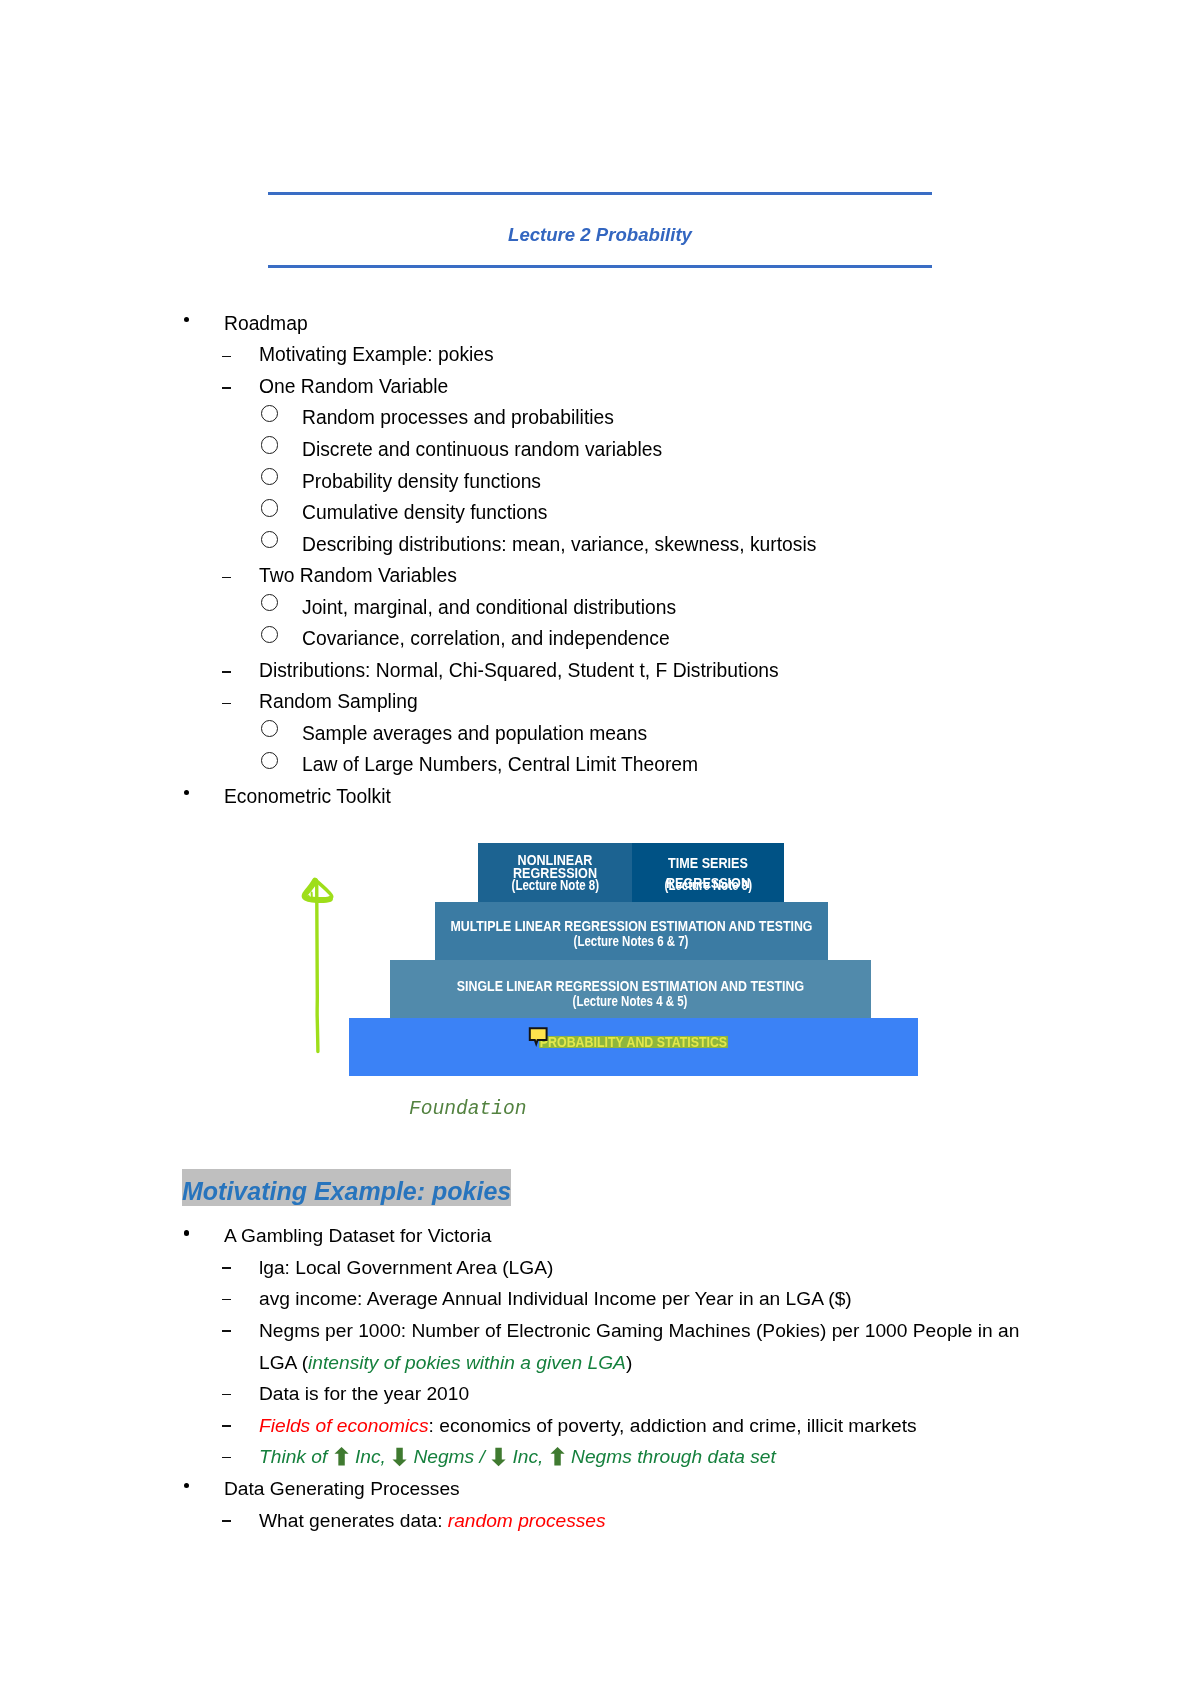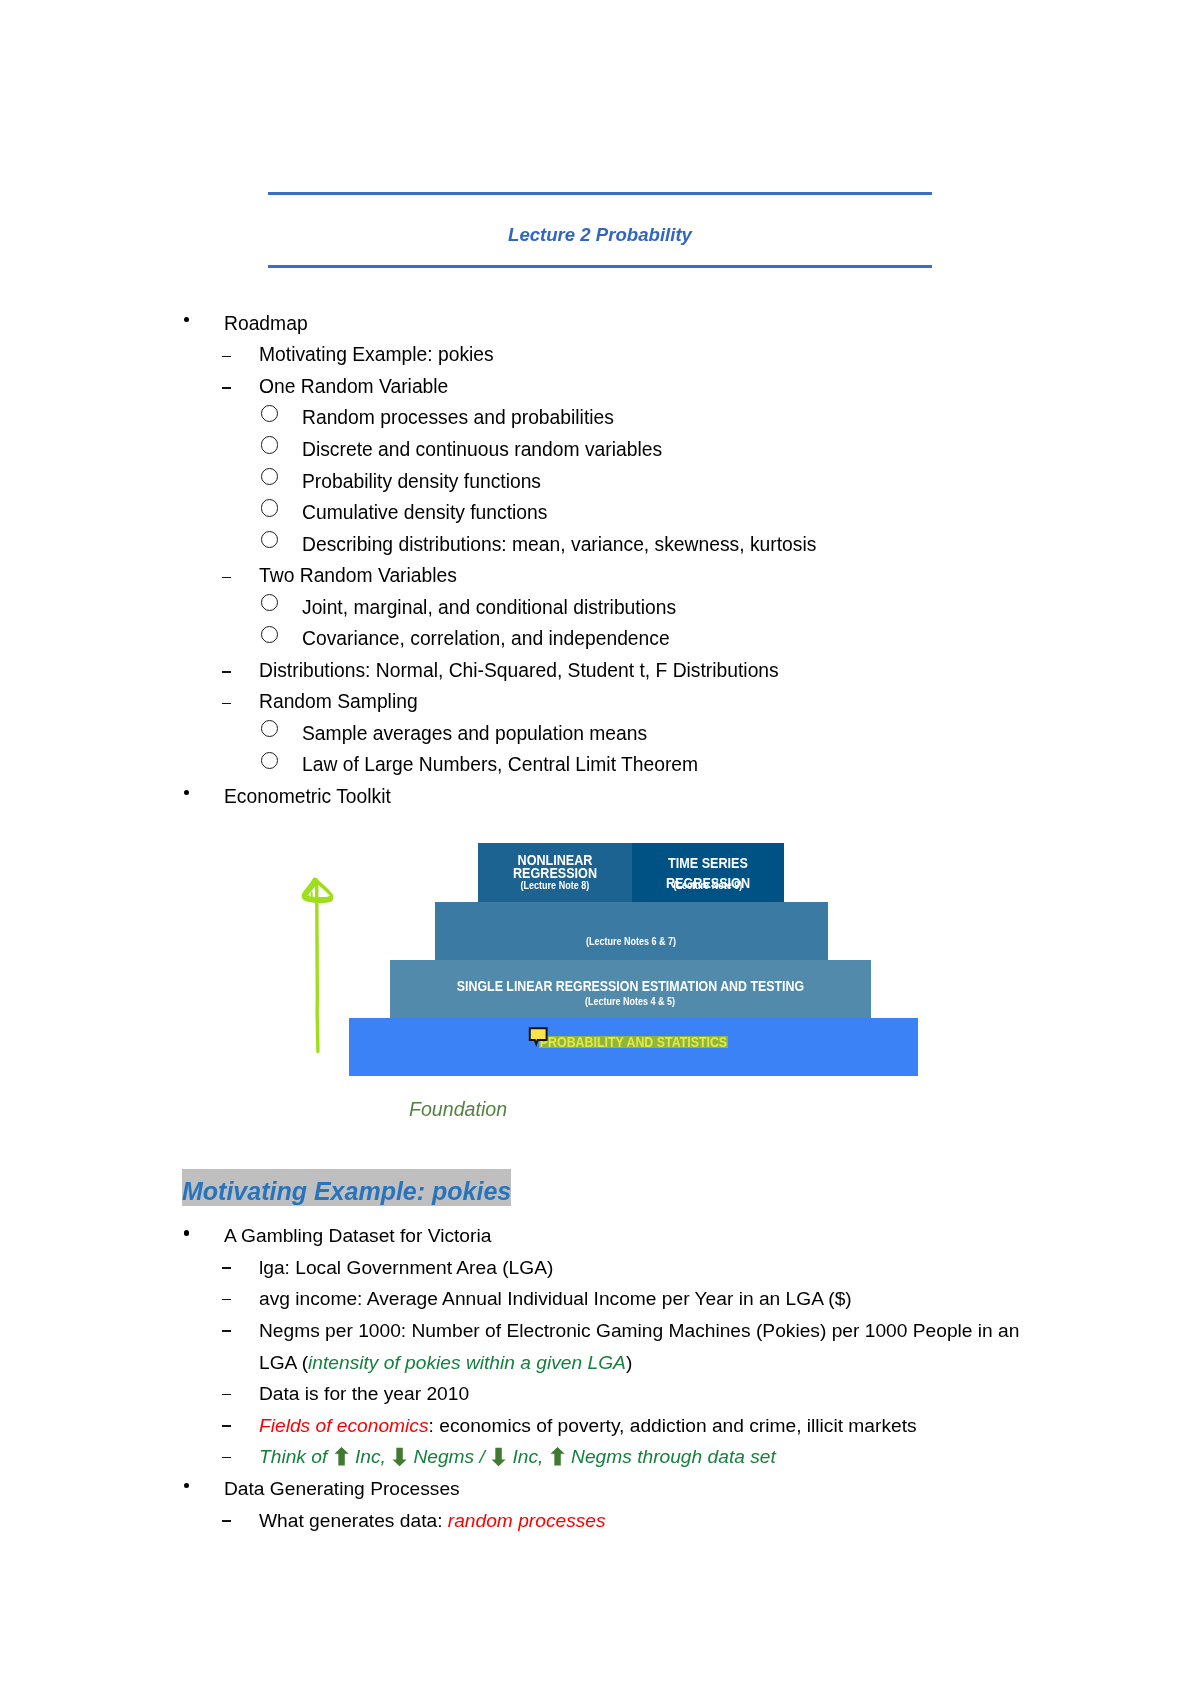--- a/index.html
+++ b/index.html
@@ -41,29 +41,29 @@
   }
 
   
   .pyr { position:absolute; overflow:visible; }
   .pyr-text {
     position:absolute; left:-100px; width:calc(100% + 200px); text-align:center;
     font-family:"Liberation Sans", sans-serif; color:#ffffff;
     font-weight:bold;
   }
   .pyr-title { font-size:15px; line-height:15px; }
-  .pyr-sub { font-size:11px; line-height:11px; }
+  .pyr-sub { font-size:14px; line-height:11px; }
   .pyr-squeeze { display:inline-block; transform-origin:center top; white-space:nowrap; }
   .pyr-text.wrap .pyr-squeeze { white-space:normal; display:block; }
 
   .green-arrow { position:absolute; left:298px; top:874px; }
   .comment-note { position:absolute; left:525px; top:1026px; }
   .caption-foundation {
     position:absolute; left:409px; top:1098px;
-    font-family:Liberation Sans, sans-serif;
+    font-family:Liberation Mono, monospace;
     font-size:19.6px; font-style:italic; color:#538240;
     line-height:23px; white-space:nowrap;
   }
 
   
   .sec-head-bg { position:absolute; left:182px; top:1169px; width:329px; height:37px; background:#bfbfbf; }
   .sec-head {
     position:absolute; left:182px; top:1176px;
     font-family:"Liberation Sans", sans-serif;
     font-size:25px; font-weight:bold; font-style:italic;
@@ -146,20 +146,21 @@
         </div>
         <div class="pyr-text pyr-sub" style="top: 37px;"><span class="pyr-squeeze" style="transform: scaleX(0.82);">(Lecture Note 8)</span></div>
       </div>
       <div class="pyr" style="left: 632px; top: 843.4px; width: 152px; height: 58.4px; background: rgb(0, 82, 133);">
         <div class="pyr-text pyr-title wrap" style="top: 10px; line-height: 20px; left: 0px; width: 152px;">
           <span class="pyr-squeeze" style="transform: scaleX(0.84);">TIME SERIES REGRESSION</span>
         </div>
         <div class="pyr-text pyr-sub" style="top: 37px;"><span class="pyr-squeeze" style="transform: scaleX(0.82);">(Lecture Note 9)</span></div>
       </div>
       <div class="pyr" style="left: 434.5px; top: 901.5px; width: 393.5px; height: 58px; background: rgb(59, 123, 163);">
+        <div class="pyr-text pyr-title" style="top: 16px;"><span class="pyr-squeeze" style="transform: scaleX(0.825);">MULTIPLE LINEAR REGRESSION ESTIMATION AND TESTING</span></div>
         <div class="pyr-text pyr-sub" style="top: 34px;"><span class="pyr-squeeze" style="transform: scaleX(0.82);">(Lecture Notes 6 &amp; 7)</span></div>
       </div>
       <div class="pyr" style="left: 389.5px; top: 959.5px; width: 481.5px; height: 58.5px; background: rgb(81, 138, 171);">
         <div class="pyr-text pyr-title" style="top: 18px;"><span class="pyr-squeeze" style="transform: scaleX(0.825);">SINGLE LINEAR REGRESSION ESTIMATION AND TESTING</span></div>
         <div class="pyr-text pyr-sub" style="top: 36px;"><span class="pyr-squeeze" style="transform: scaleX(0.82);">(Lecture Notes 4 &amp; 5)</span></div>
       </div>
       <div class="pyr" style="left: 349px; top: 1018px; width: 569px; height: 57.5px; background: #3b82f6;">
         <div class="pyr-text pyr-title" style="top: 16px;"><span class="pyr-squeeze" style="transform: scaleX(0.825); color: rgb(228, 232, 74); background: rgb(143, 182, 60); padding: 0px 1px; line-height: 12px;">PROBABILITY AND STATISTICS</span></div>
       </div>
       <div class="comment-note"><svg width="24" height="22" viewBox="0 0 24 22">

